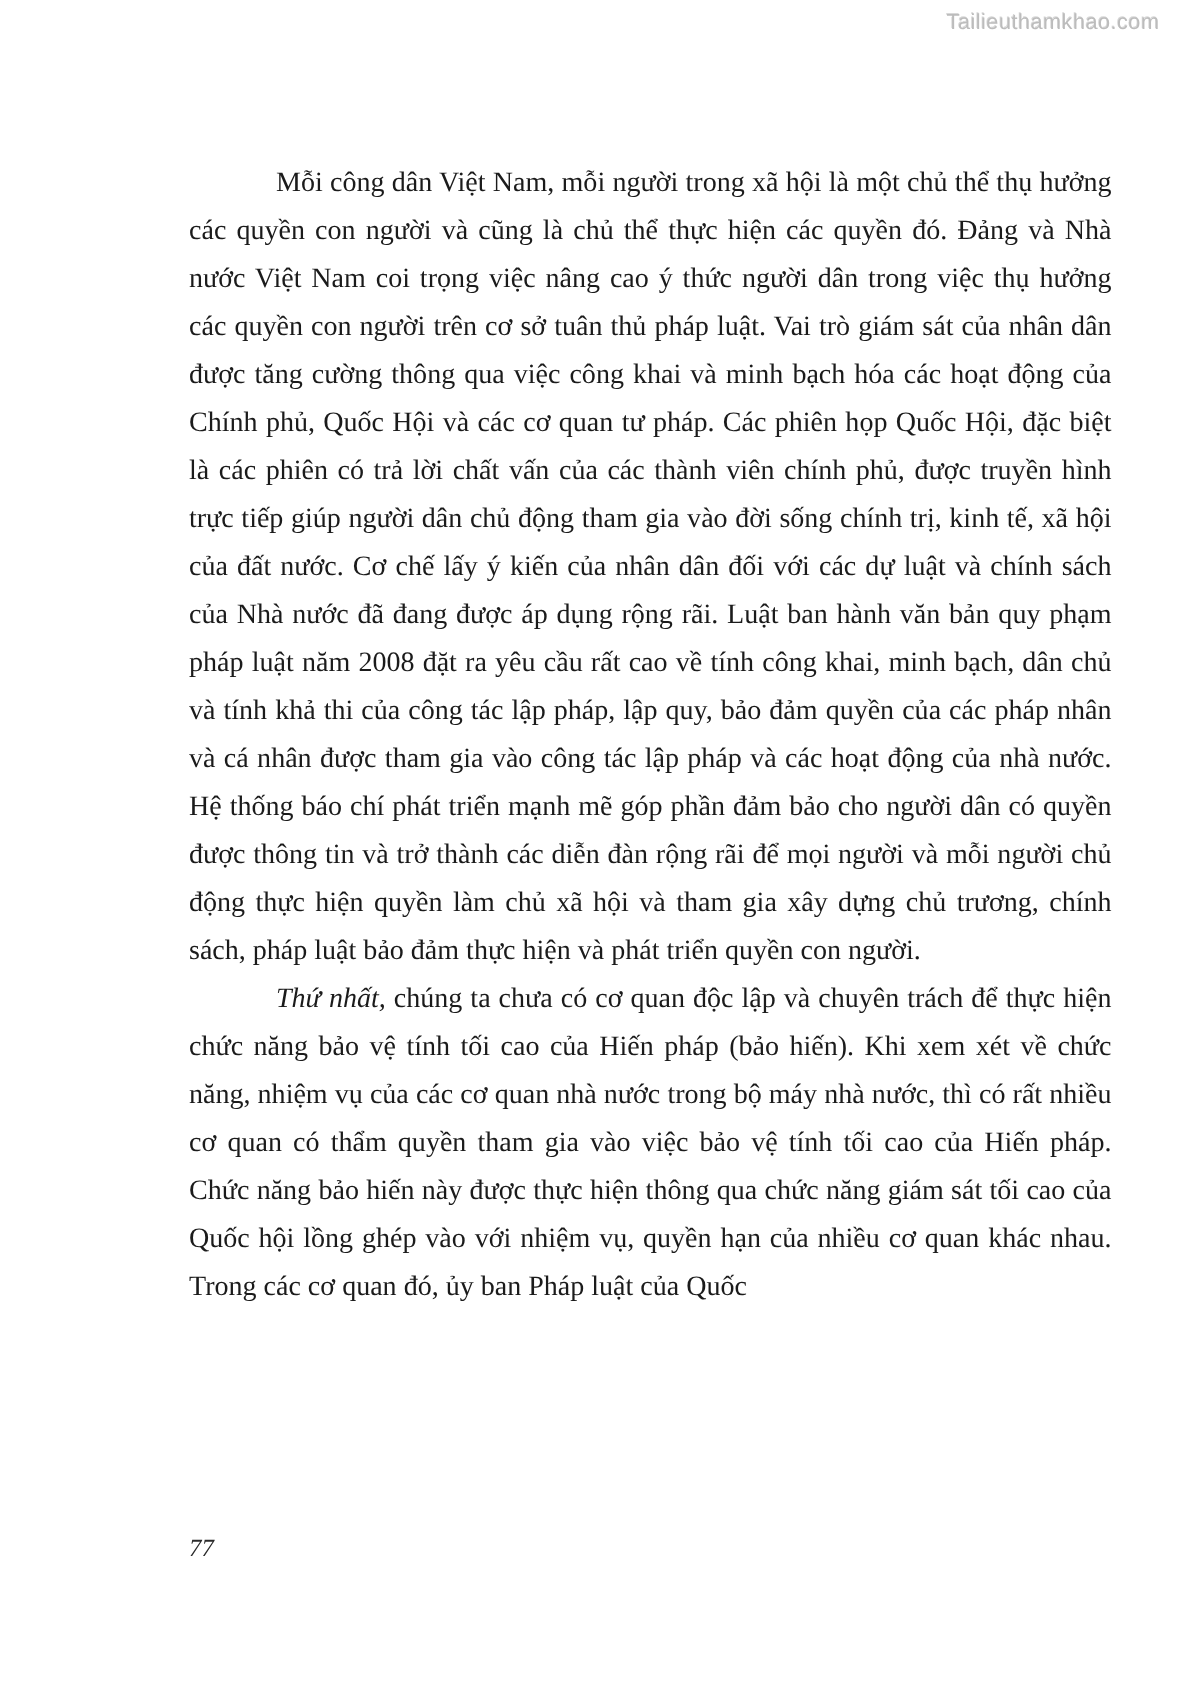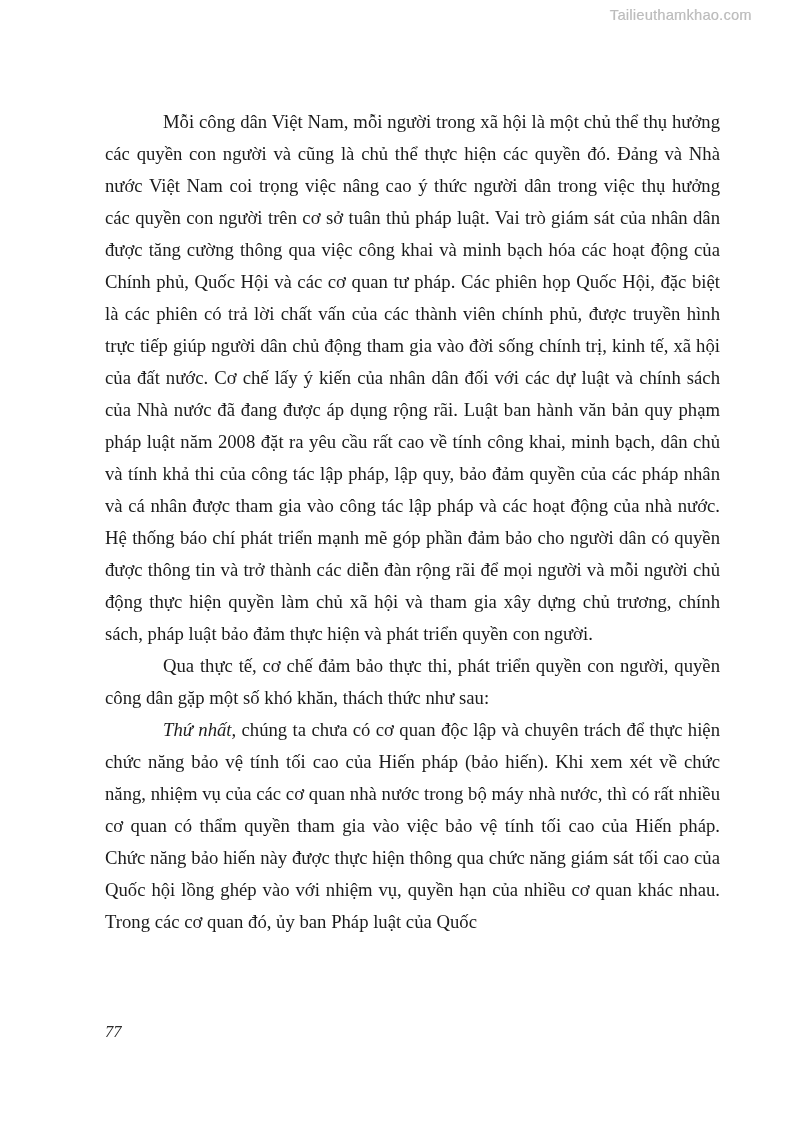--- a/index.html
+++ b/index.html
@@ -4,20 +4,21 @@
 <style>
   * { margin: 0; padding: 0; box-sizing: border-box; }
   html, body { background: #ffffff; }
   .page {
     position: relative;
     width: 760px;
     height: 1123px;
     background: #ffffff;
     overflow: hidden;
     font-family: "Liberation Serif", "DejaVu Serif", serif;
+    margin-left: 21px;
   }
   .watermark {
     position: absolute;
     top: 7px;
     right: 8px;
     font-family: "Liberation Sans", "DejaVu Sans", sans-serif;
     font-size: 14.5px;
     letter-spacing: 0.3px;
     color: #bcbcbc;
     text-shadow: 1px 1px 0 #ffffff, -0.5px -0.5px 0 #d8d8d8;
@@ -50,19 +51,18 @@
 </style>
 </head>
 <body>
 
 <div class="page">
 
   <div class="watermark">Tailieuthamkhao.com</div>
 
   <div class="content">
     <p>Mỗi công dân Việt Nam, mỗi người trong xã hội là một chủ thể thụ hưởng các quyền con người và cũng là chủ thể thực hiện các quyền đó. Đảng và Nhà nước Việt Nam coi trọng việc nâng cao ý thức người dân trong việc thụ hưởng các quyền con người trên cơ sở tuân thủ pháp luật. Vai trò giám sát của nhân dân được tăng cường thông qua việc công khai và minh bạch hóa các hoạt động của Chính phủ, Quốc Hội và các cơ quan tư pháp. Các phiên họp Quốc Hội, đặc biệt là các phiên có trả lời chất vấn của các thành viên chính phủ, được truyền hình trực tiếp giúp người dân chủ động tham gia vào đời sống chính trị, kinh tế, xã hội của đất nước. Cơ chế lấy ý kiến của nhân dân đối với các dự luật và chính sách của Nhà nước đã đang được áp dụng rộng rãi. Luật ban hành văn bản quy phạm pháp luật năm 2008 đặt ra yêu cầu rất cao về tính công khai, minh bạch, dân chủ và tính khả thi của công tác lập pháp, lập quy, bảo đảm quyền của các pháp nhân và cá nhân được tham gia vào công tác lập pháp và các hoạt động của nhà nước. Hệ thống báo chí phát triển mạnh mẽ góp phần đảm bảo cho người dân có quyền được thông tin và trở thành các diễn đàn rộng rãi để mọi người và mỗi người chủ động thực hiện quyền làm chủ xã hội và tham gia xây dựng chủ trương, chính sách, pháp luật bảo đảm thực hiện và phát triển quyền con người.</p>
-    <p>Qua thực tế, cơ chế đảm bảo thực thi, phát triển quyền con người, quyền công dân gặp một số khó khăn, thách thức như sau:</p>
     <p><span class="lead-italic">Thứ nhất,</span><span> chúng ta chưa có cơ quan độc lập và chuyên trách để thực hiện chức năng bảo vệ tính tối cao của Hiến pháp (bảo hiến). Khi xem xét về chức năng, nhiệm vụ của các cơ quan nhà nước trong bộ máy nhà nước, thì có rất nhiều cơ quan có thẩm quyền tham gia vào việc bảo vệ tính tối cao của Hiến pháp. Chức năng bảo hiến này được thực hiện thông qua chức năng giám sát tối cao của Quốc hội lồng ghép vào với nhiệm vụ, quyền hạn của nhiều cơ quan khác nhau. Trong các cơ quan đó, ủy ban Pháp luật của Quốc</span></p>
   </div>
 
   <div class="page-number">77</div>
 
 </div>
 
 </body></html>

